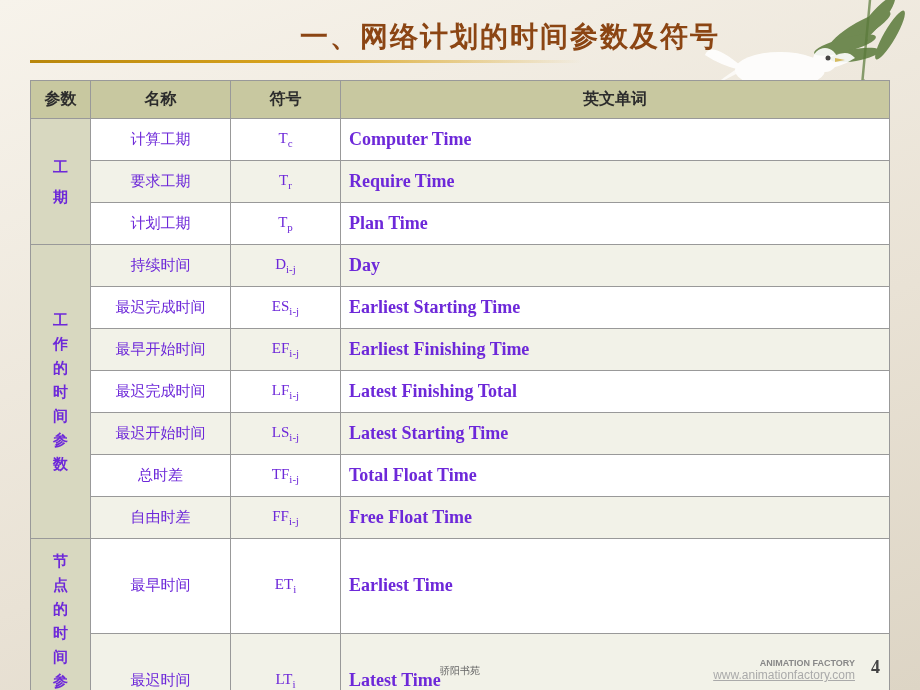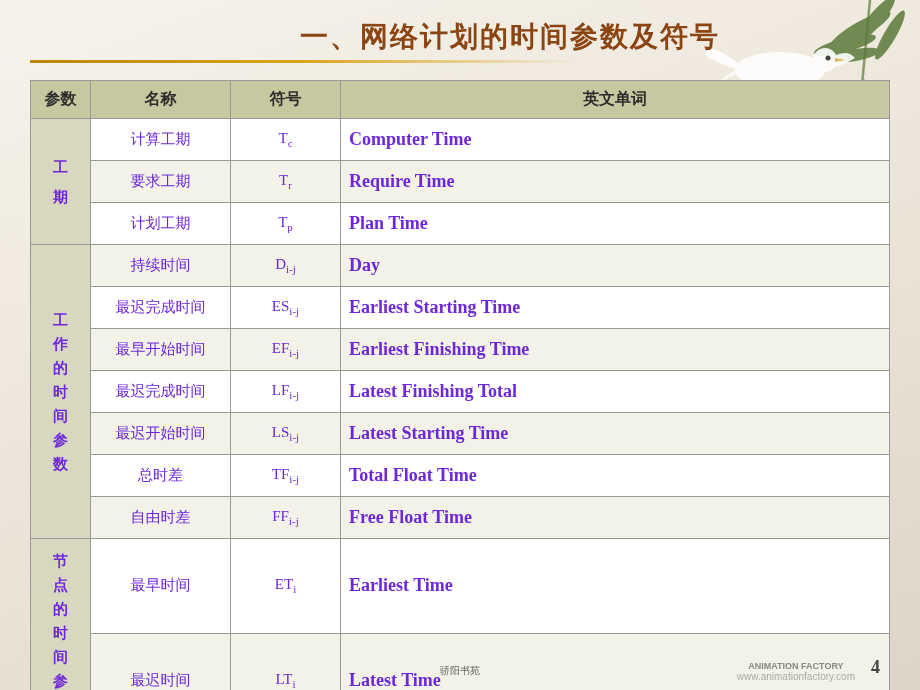--- a/index.html
+++ b/index.html
@@ -269,16 +269,16 @@
           <td class="english-cell">Latest Time</td>
         </tr>
       </tbody>
     </table>
   </div>
 
   <div class="footer-text">骄阳书苑</div>
   <div class="page-number">4</div>
 
   <div style="position:absolute;bottom:8px;right:65px;text-align:right;">
-    <div style="font-size:9px;color:#888;font-family:Arial,sans-serif;font-weight:bold;text-align:center;">ANIMATION FACTORY</div>
-    <div style="font-size:10px;color:#aaa;font-family:Arial,sans-serif;">www.animationfactory.com</div>
+    <div style="font-size:9px;color:#888;font-family:Arial,sans-serif;font-weight:bold;">ANIMATION FACTORY</div>
+    <div style="font-size:12px;color:#aaa;font-family:Arial,sans-serif;text-decoration:underline;">www.animationfactory.com</div>
   </div>
 </div>
 
 </body></html>

